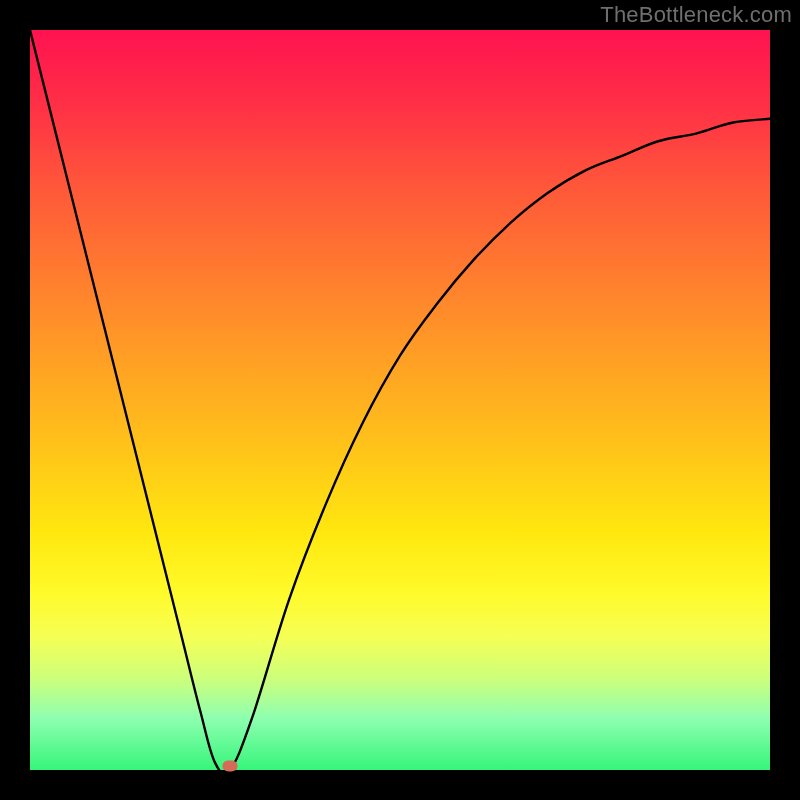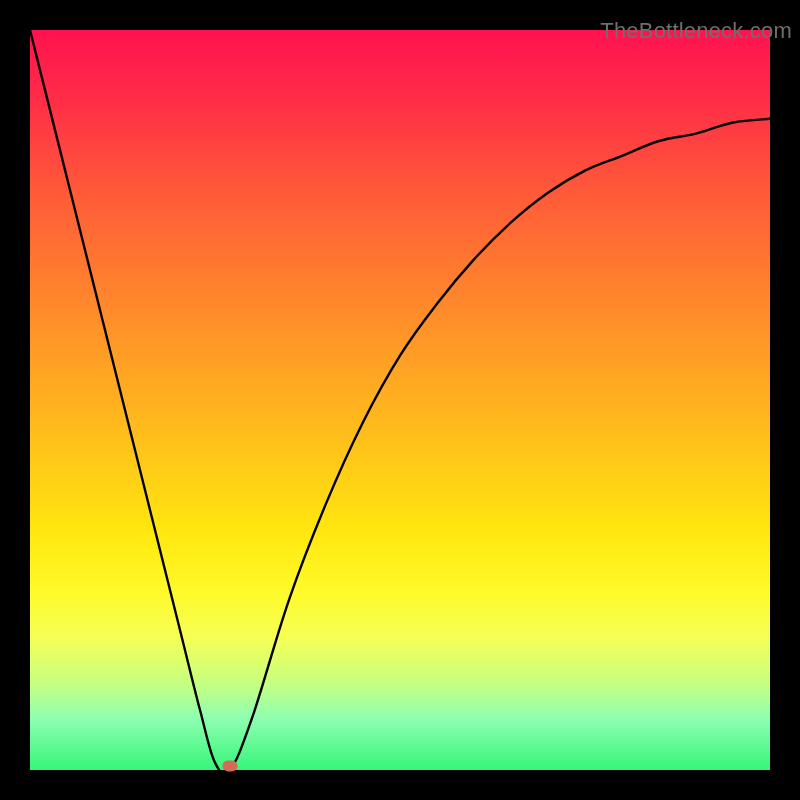--- a/index.html
+++ b/index.html
@@ -19,21 +19,20 @@
   }
   .watermark {
     position: absolute;
     top: 2px;
     right: 8px;
     color: #6f6f6f;
     font-size: 22px;
     font-weight: 400;
     letter-spacing: 0.2px;
     z-index: 10;
-    margin-top: 16px;
   }
   .plot-area {
     position: absolute;
     left: 30px;
     top: 30px;
     width: 740px;
     height: 740px;
     background: linear-gradient(
       to bottom,
       #ff1250 0%,

